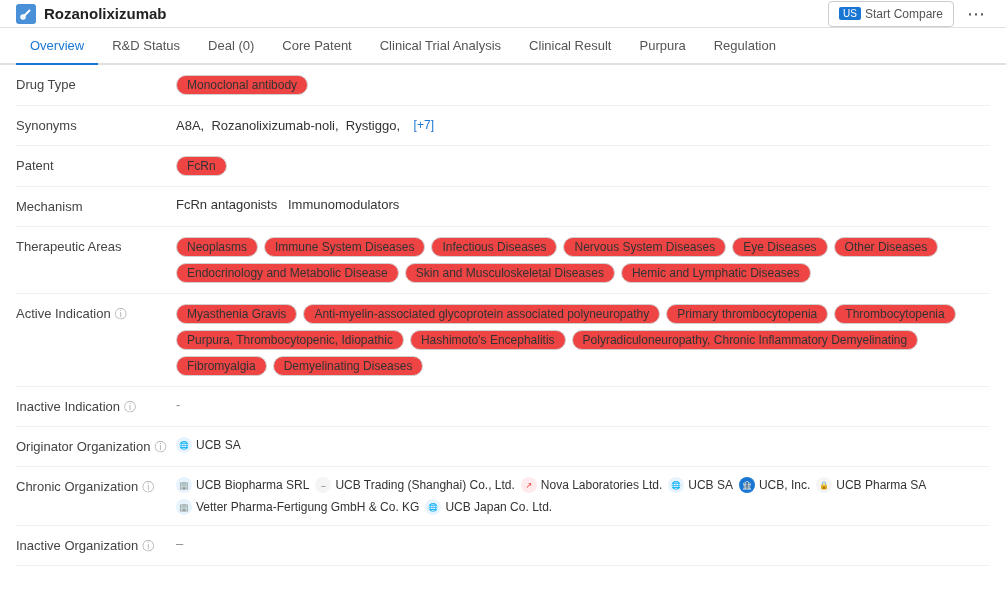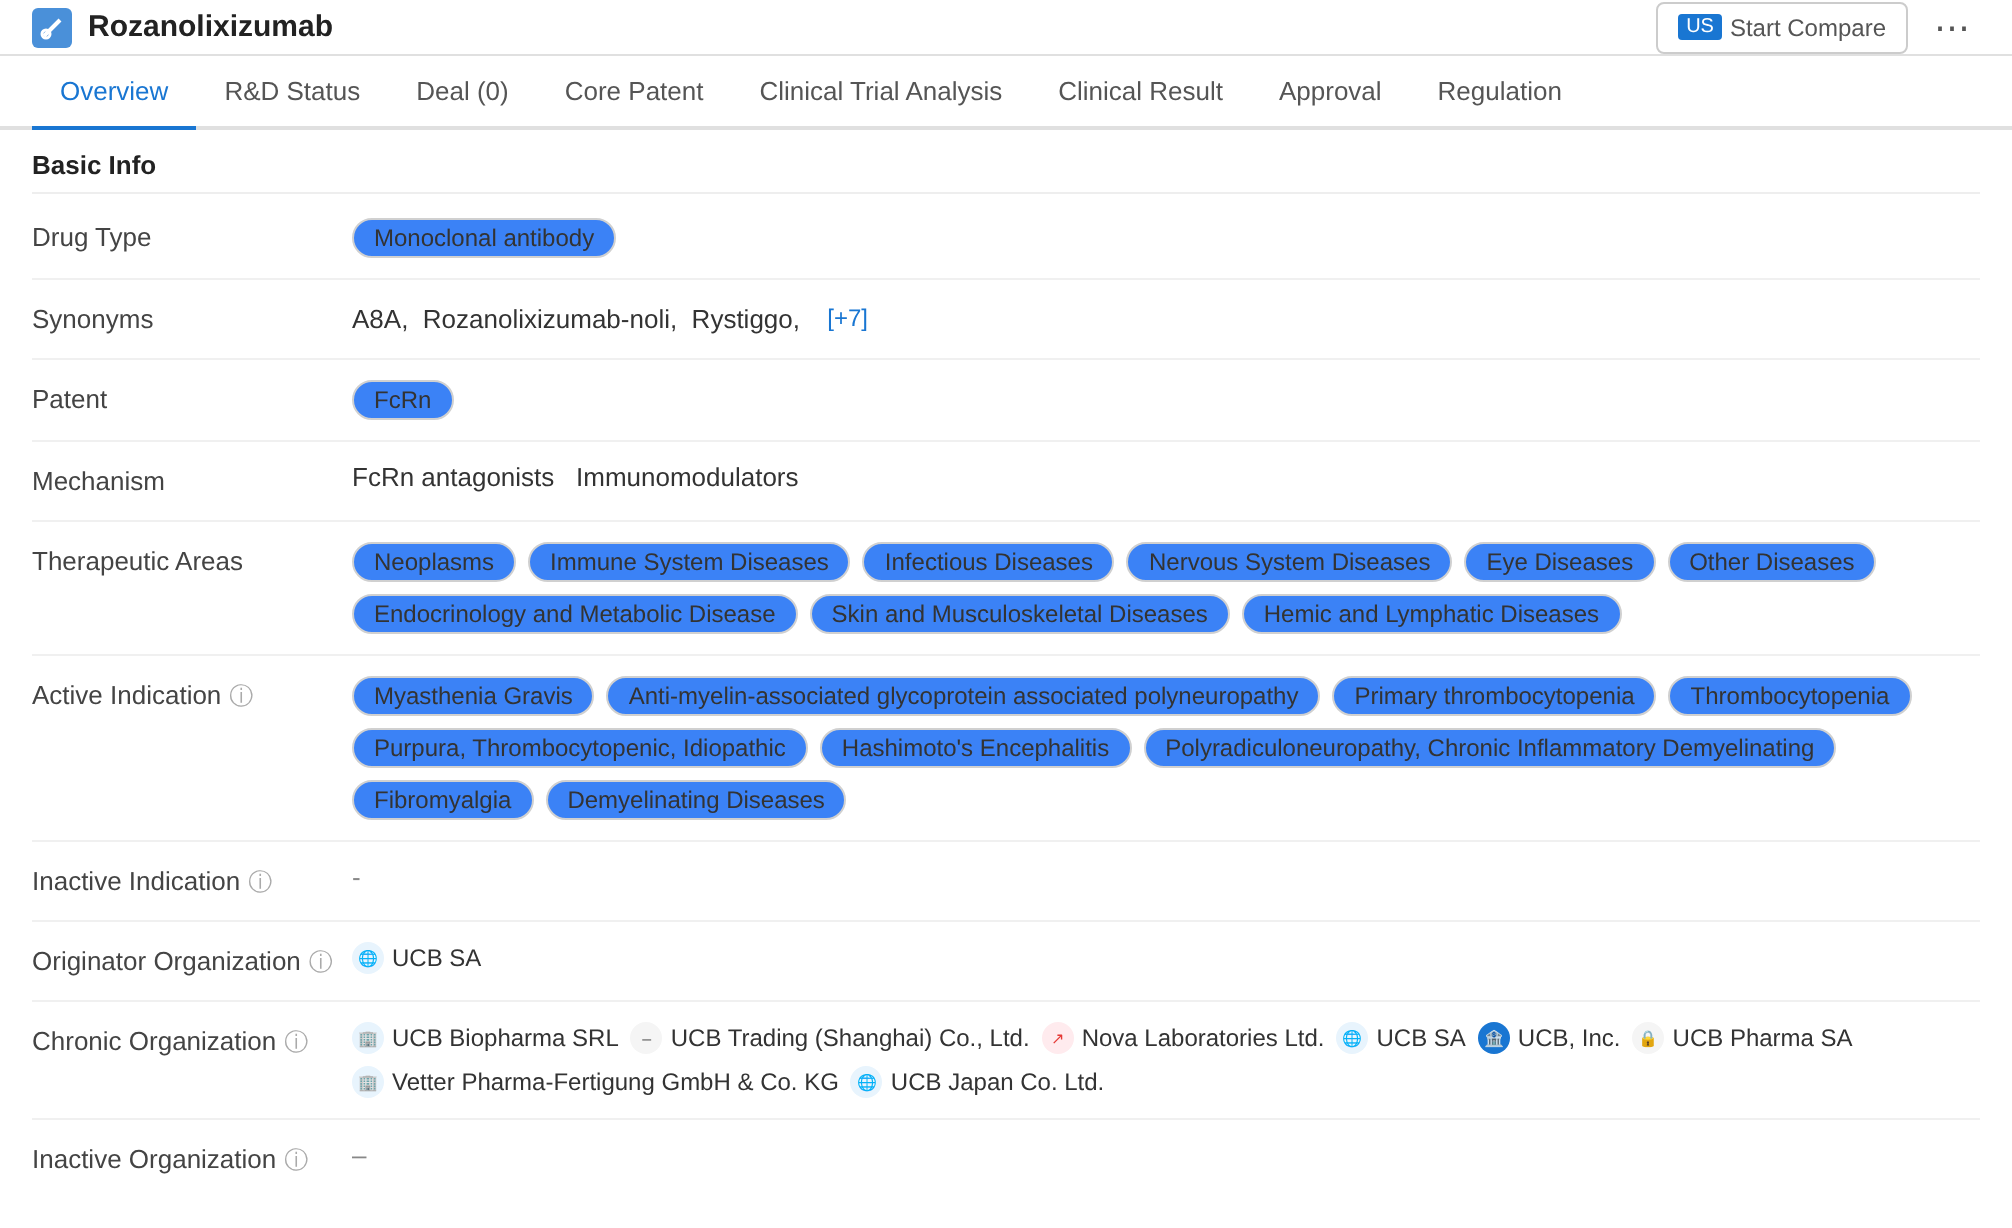--- a/index.html
+++ b/index.html
@@ -125,21 +125,21 @@
       align-items: center;
     }
 
     
     .tag {
       display: inline-flex;
       align-items: center;
       padding: 2px 10px;
       border-radius: 12px;
       border: 1px solid #d0d0d0;
-      background: #3b82f6;
+      background: #ef4444;
       font-size: 12px;
       color: #333;
       white-space: nowrap;
     }
     .tag.synonym-plus {
       color: #1976d2;
       border: none;
       background: none;
       padding: 2px 4px;
       font-size: 12px;
@@ -200,26 +200,25 @@
   </div>
 </div>
 
 <nav class="nav-tabs">
   <div class="nav-tab active">Overview</div>
   <div class="nav-tab">R&amp;D Status</div>
   <div class="nav-tab">Deal (0)</div>
   <div class="nav-tab">Core Patent</div>
   <div class="nav-tab">Clinical Trial Analysis</div>
   <div class="nav-tab">Clinical Result</div>
-  <div class="nav-tab">Approval</div>
+  <div class="nav-tab">Purpura</div>
   <div class="nav-tab">Regulation</div>
 </nav>
 
 <div class="content">
-  <div class="section-header">Basic Info</div>
 
   <div class="info-row">
     <div class="info-label">Drug Type</div>
     <div class="info-value">
       <span class="tag">Monoclonal antibody</span>
     </div>
   </div>
 
   <div class="info-row">
     <div class="info-label">Synonyms</div>

